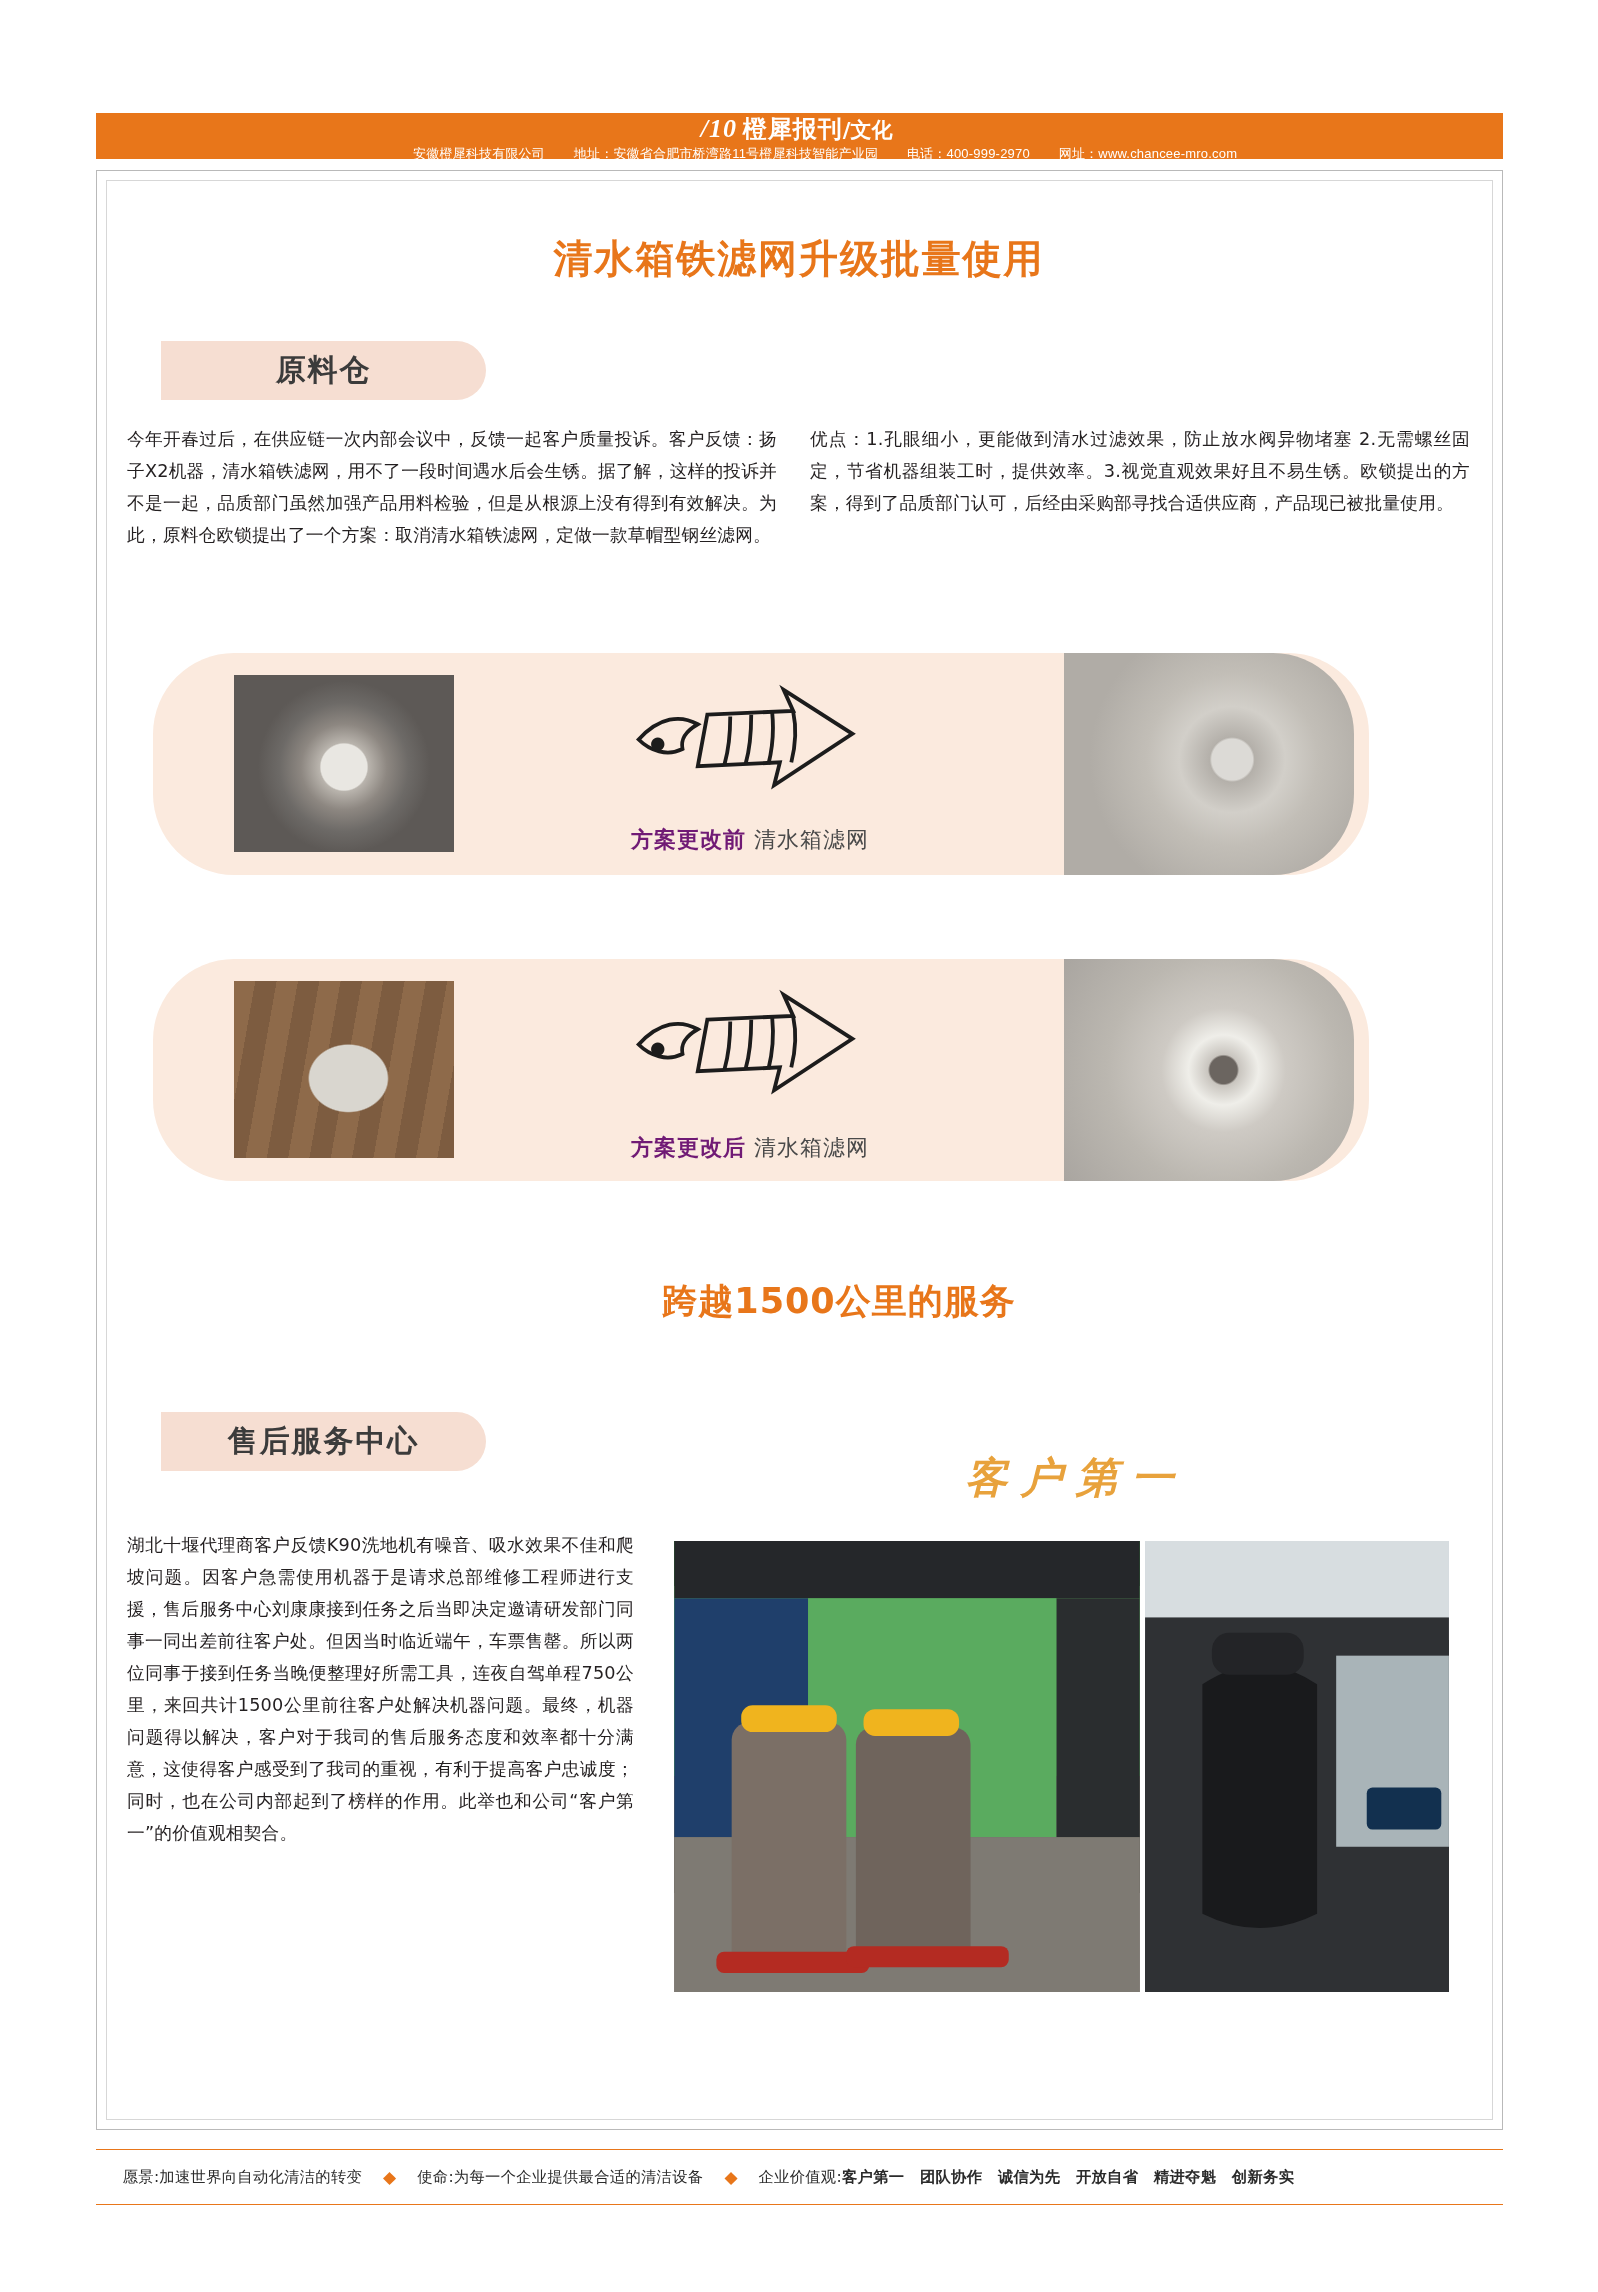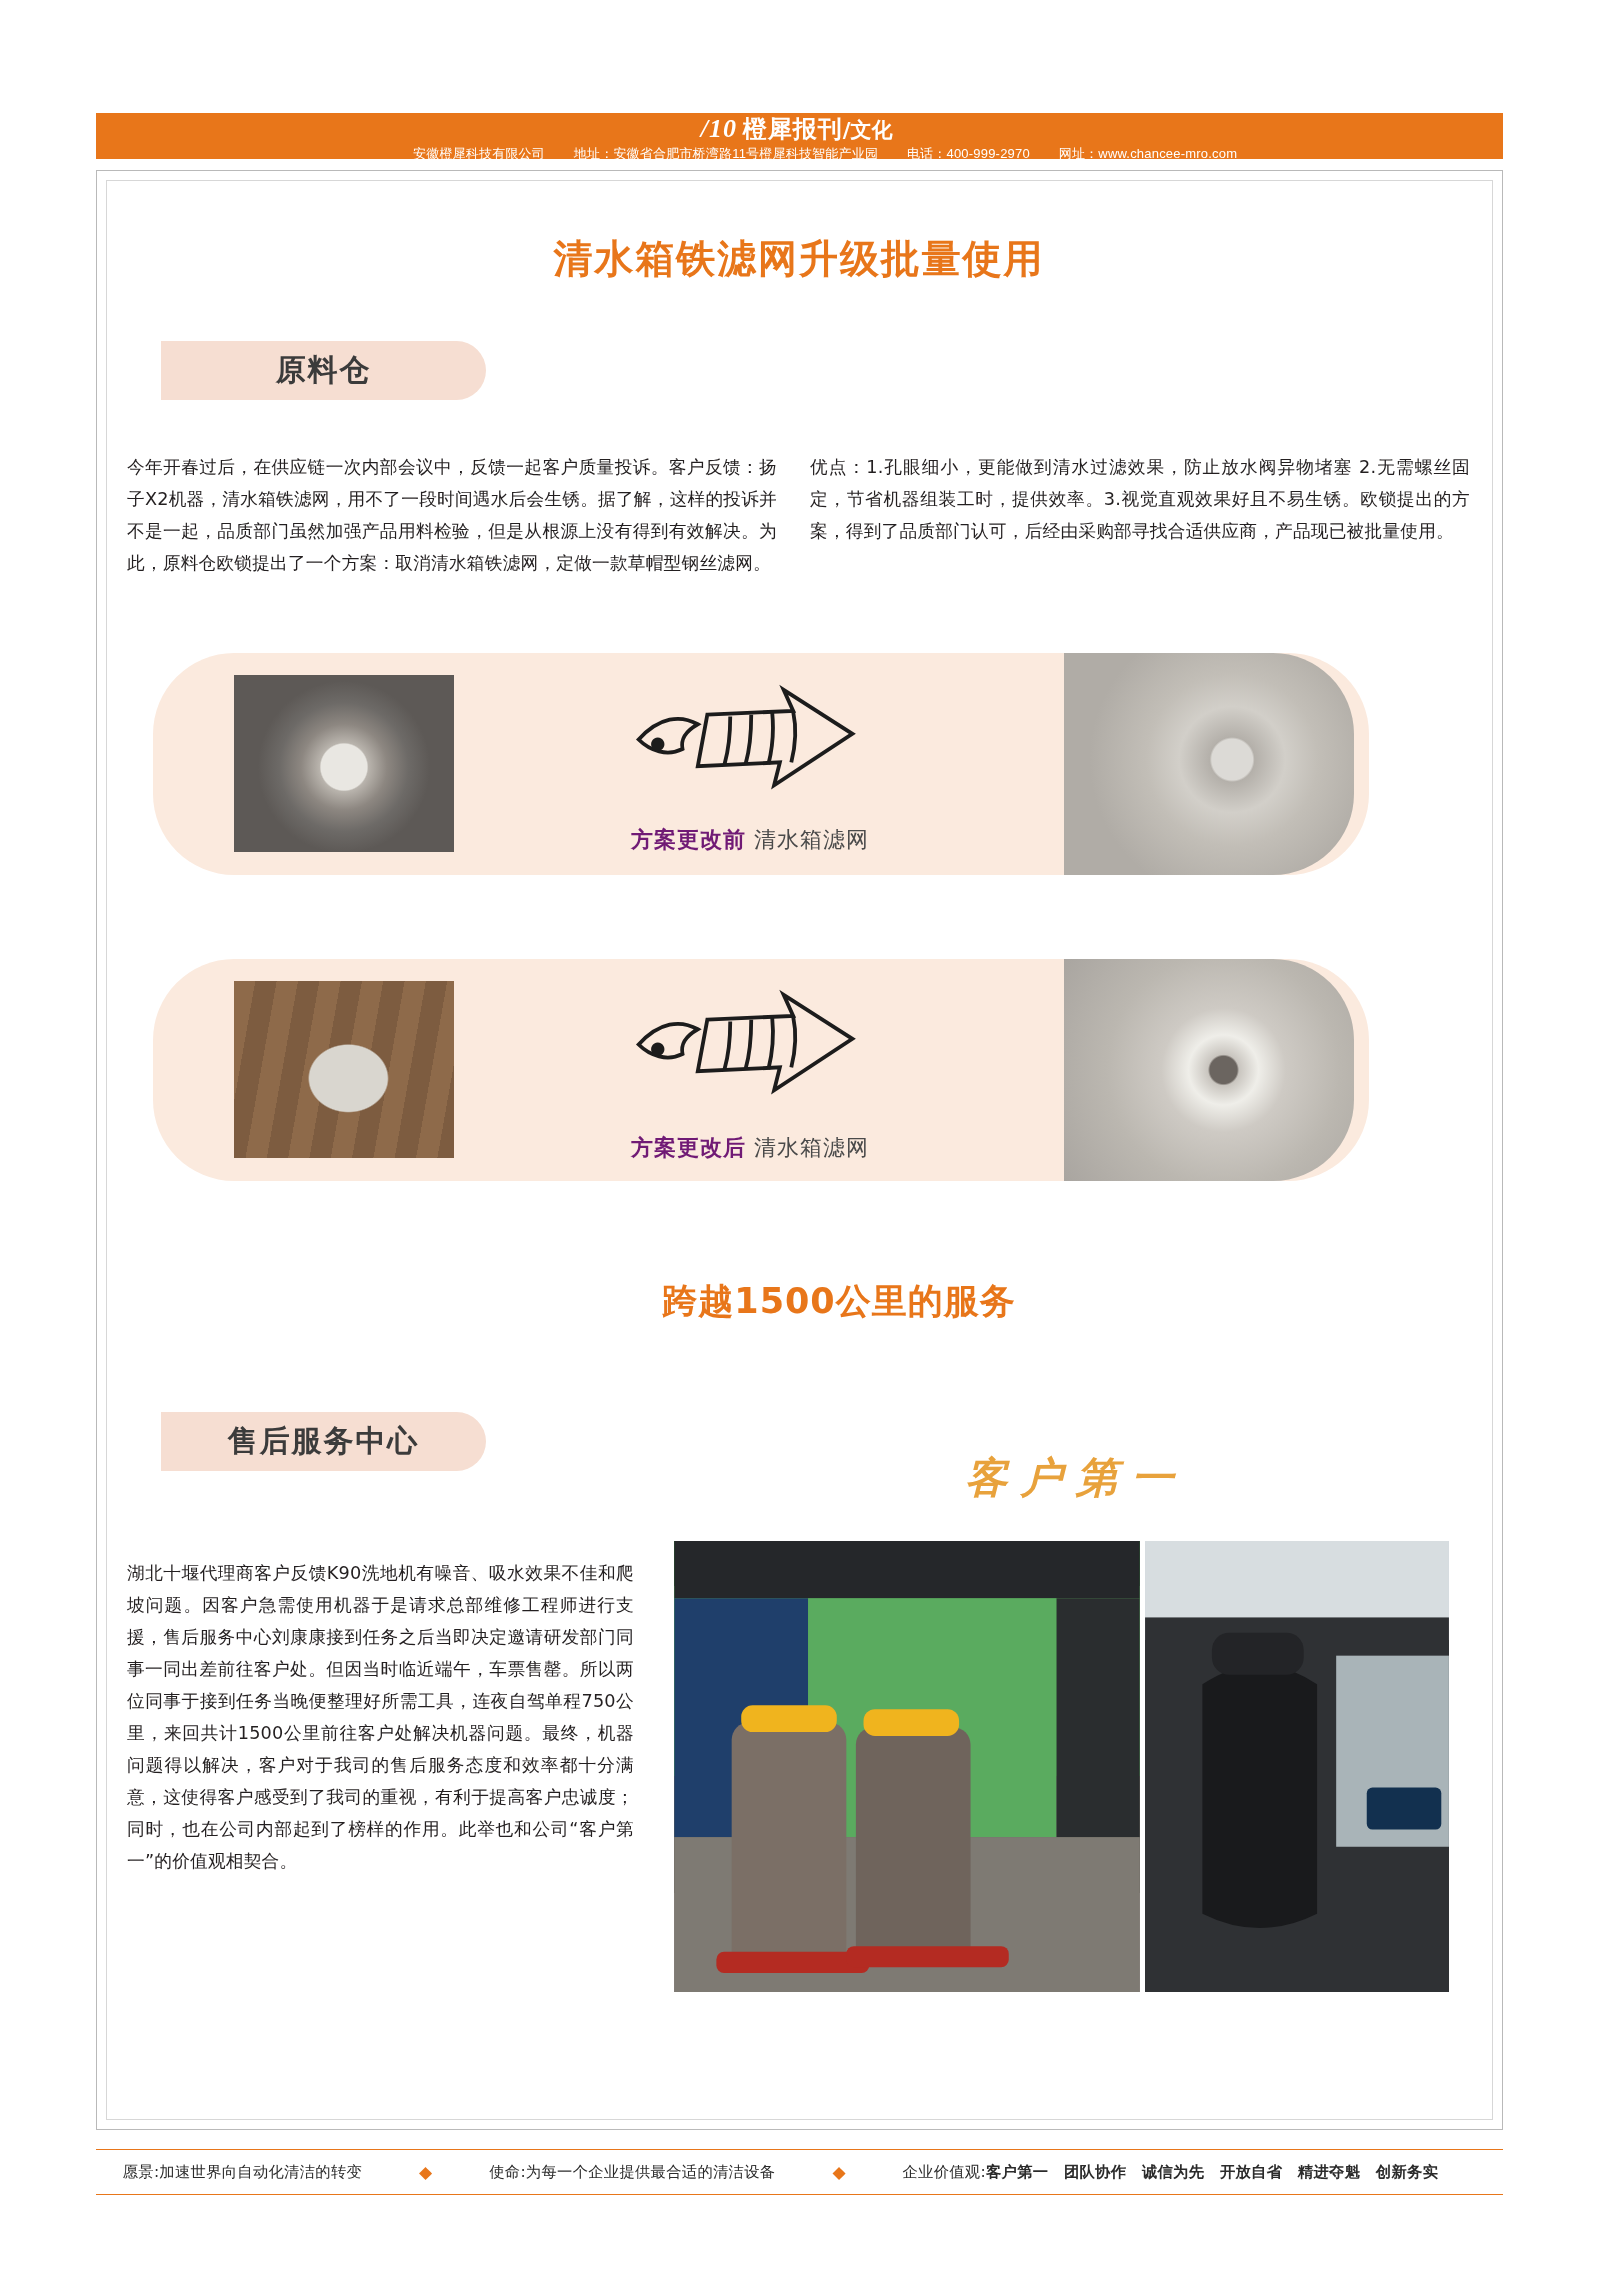--- a/index.html
+++ b/index.html
@@ -127,21 +127,20 @@
 
   
   .col-text {
     position: absolute;
     font-size: 17.7px;
     line-height: 32px;
     color: #231f20;
     text-align: justify;
     font-family: "DejaVu Sans", sans-serif;
     letter-spacing: 0.2px;
-    margin-top: 28px;
   }
   #col-left  { left: 127px; top: 423px; width: 650px; }
   #col-right { left: 810px; top: 423px; width: 660px; }
   #col-bottom{ left: 127px; top: 1529px; width: 507px; }
 
   
   .banner {
     position: absolute;
     background: #FBEADE;
     border-radius: 81px;
@@ -196,27 +195,26 @@
   
   #bphoto-1 { position:absolute; left: 674px; top: 1541px; width: 466px; height: 451px; background:#9aa; overflow:hidden;}
   #bphoto-2 { position:absolute; left: 1145px; top: 1541px; width: 304px; height: 451px; background:#9aa; overflow:hidden;}
 
   
   .footer {
     position: absolute;
     left: 96px;
     top: 2149px;
     width: 1407px;
-    height: 46px;
+    height: 56px;
     border-top: 1.9px solid #E8761A;
     border-bottom: 1.9px solid #E8761A;
     display: flex;
     align-items: center;
     box-sizing: border-box;
-    gap: 36px;
   }
   .footer-item {
     font-size: 15.3px;
     color: #2b2b2b;
     font-family: "DejaVu Sans", sans-serif;
     white-space: nowrap;
     padding: 0 21px;
     letter-spacing: 0.3px;
   }
   .footer-sep {

